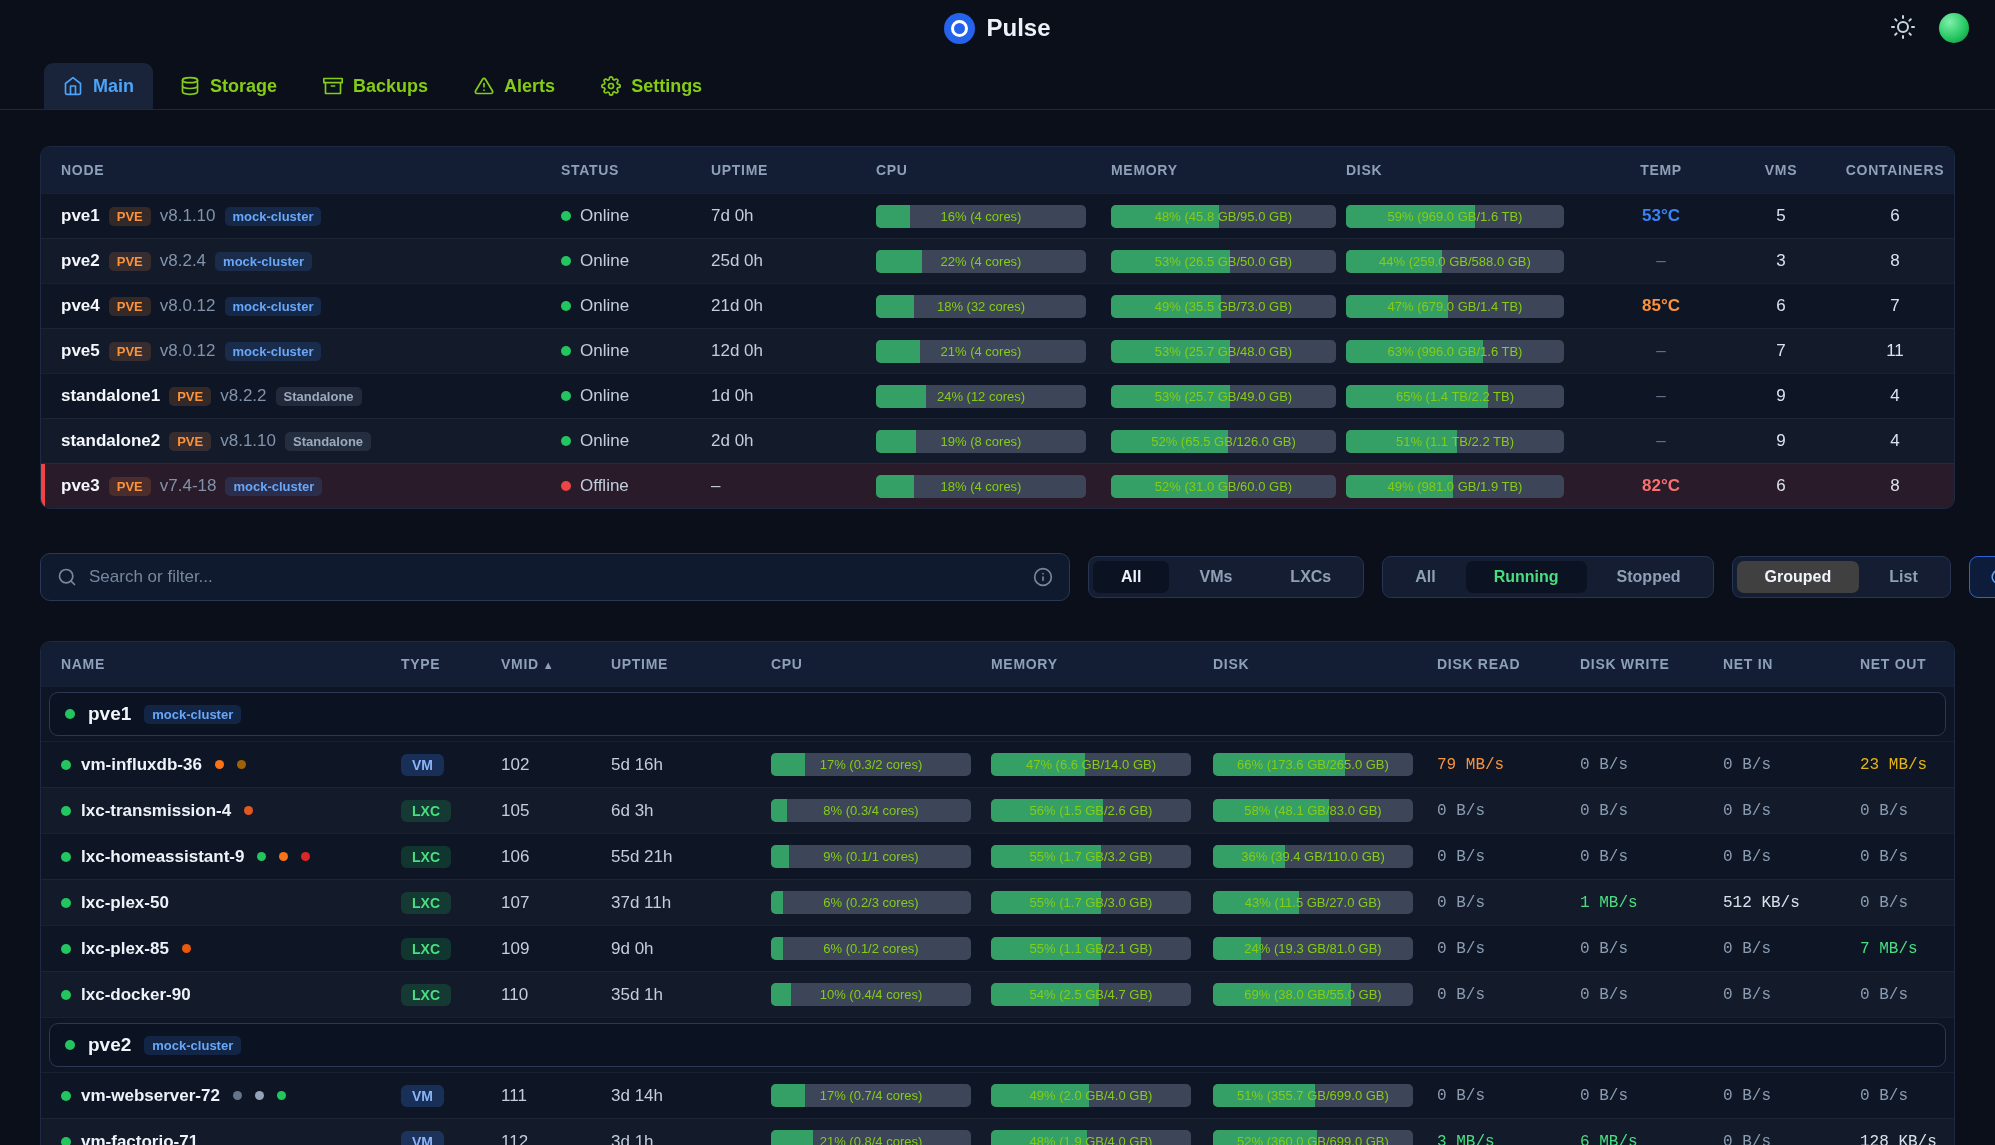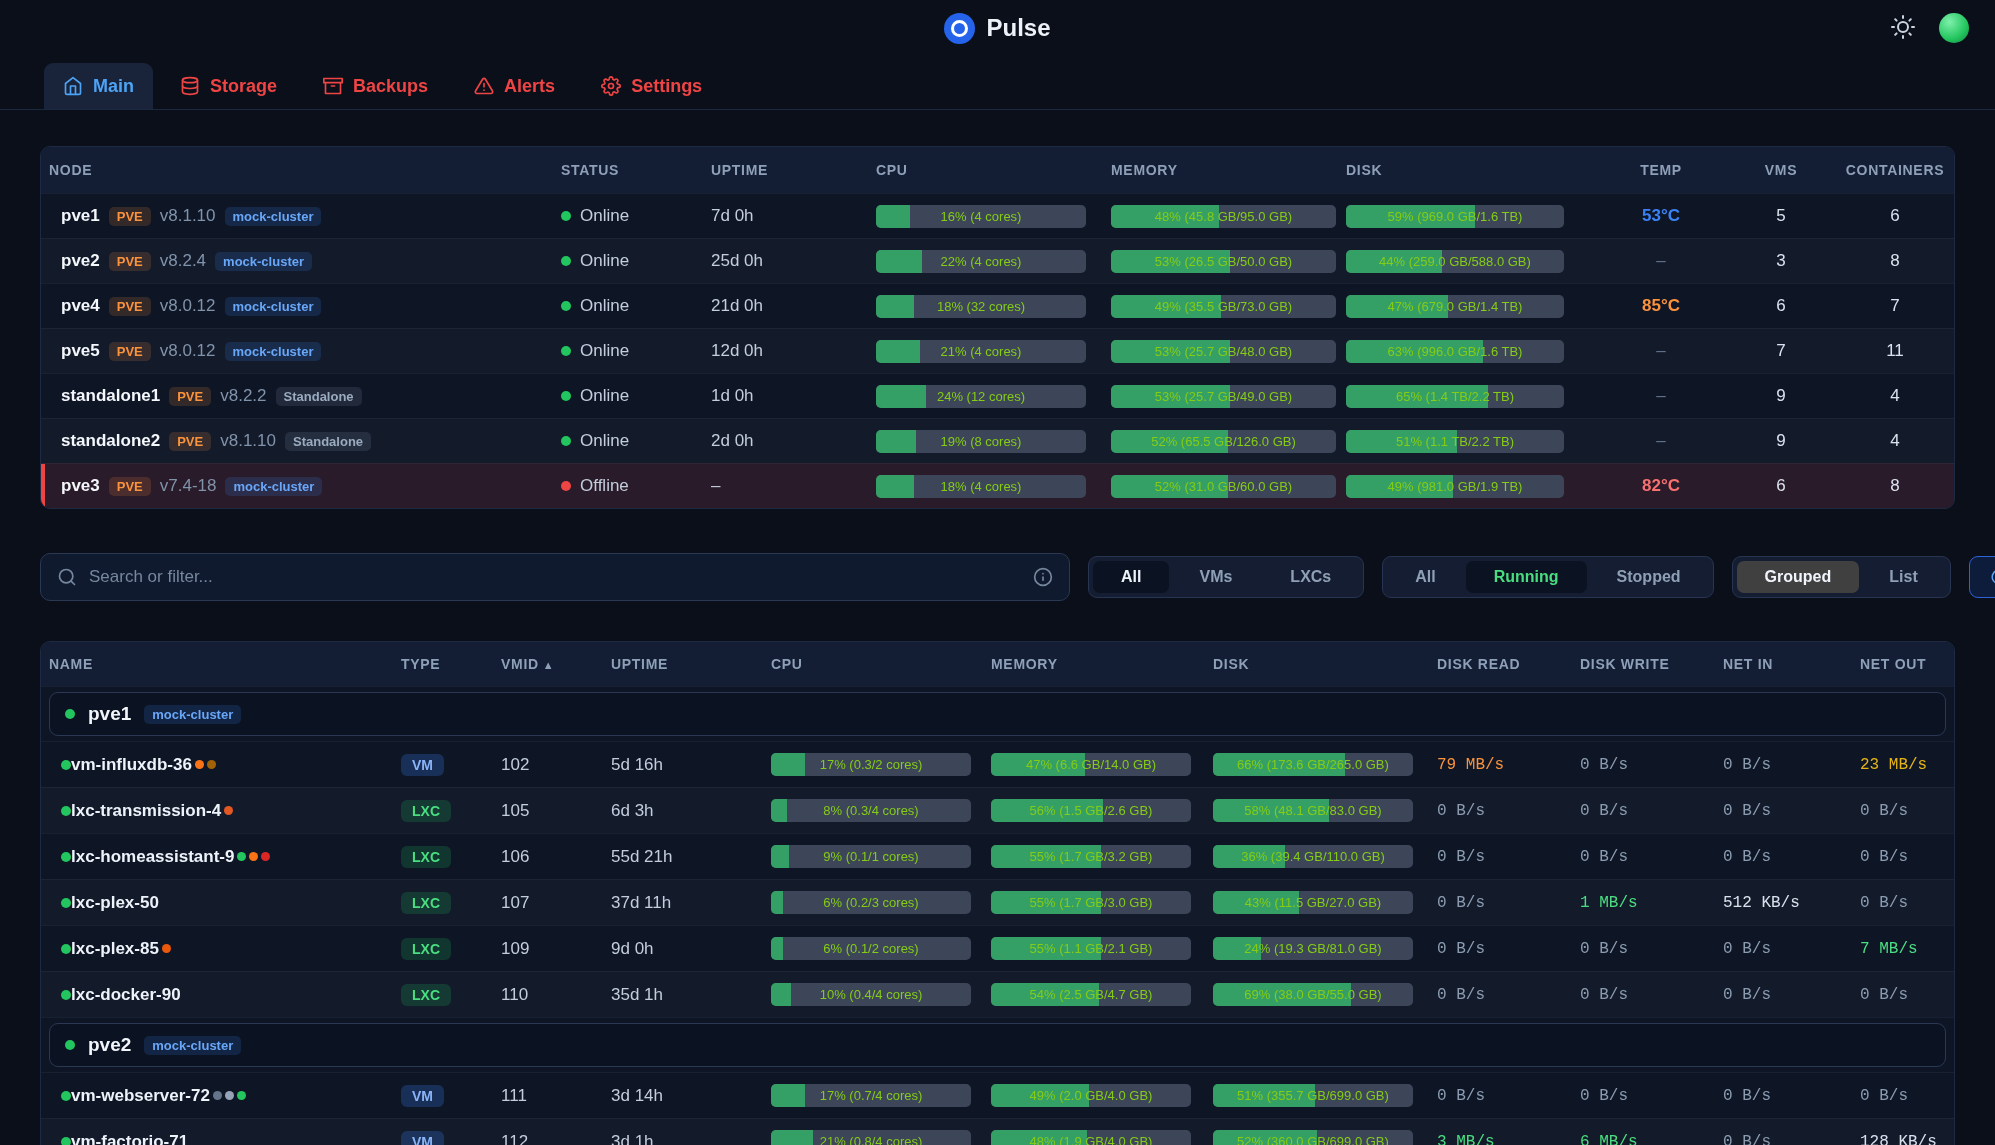--- a/index.html
+++ b/index.html
@@ -13,36 +13,36 @@
   .logo{width:31px;height:31px;border-radius:50%;background:#2563eb;display:flex;align-items:center;justify-content:center}
   .logo-ring{width:17px;height:17px;border-radius:50%;border:3px solid #fff}
   .brand-title{font-size:24px;font-weight:700;color:#eef2f8}
   .top-actions{position:absolute;right:26px;top:0;height:56px;display:flex;align-items:center;gap:24px}
   .icon-btn{background:none;border:none;cursor:pointer;color:#cbd5e1;display:flex;align-items:center}
   .icon-btn svg{width:24px;height:24px}
   .avatar{width:30px;height:30px;border-radius:50%;border:none;cursor:pointer;background:radial-gradient(circle at 35% 30%,#7ef0ab,#22c55e 60%,#15803d)}
 
   
   .tabs{display:flex;align-items:flex-end;padding:0 44px;border-bottom:1px solid #1c2740;height:54px;gap:8px}
-  .tab{display:flex;align-items:center;gap:10px;padding:0 19px;height:46px;background:transparent;border:none;color:#ef4444;font-size:18px;font-weight:600;border-radius:9px 9px 0 0;cursor:pointer;font-family:inherit}
+  .tab{display:flex;align-items:center;gap:10px;padding:0 19px;height:46px;background:transparent;border:none;color:#84cc16;font-size:18px;font-weight:600;border-radius:9px 9px 0 0;cursor:pointer;font-family:inherit}
   .tab.active{background:#19243a;color:#4da3f5}
   .ticon{display:flex;align-items:center}
   .ticon svg{width:20px;height:20px}
 
   main{padding:0 40px}
 
   
   .card{border:1px solid #1e2a44;border-radius:10px;overflow:hidden;background:#0e1626}
   .nodes-card{margin-top:36px}
   .guests-card{margin-top:40px}
   .ngrid{display:grid;grid-template-columns:520px 150px 165px 235px 235px 250px 130px 110px 1fr;align-items:center}
   .ggrid{display:grid;grid-template-columns:360px 100px 110px 160px 220px 222px 224px 143px 143px 137px 1fr;align-items:center}
   .thead{height:46px;background:#131d33;color:#8ea0b8;font-size:14px;font-weight:700;letter-spacing:.05em}
   .ghead{height:44px}
-  .thead .first{padding-left:8px}
+  .thead .first{padding-left:20px}
   .tc{text-align:center}
   .trow{height:45px;font-size:17px;border-top:1px solid rgba(148,163,184,.08)}
   .grow-guest{height:46px;font-size:17px;border-top:1px solid rgba(148,163,184,.08)}
   .alt{background:rgba(255,255,255,.025)}
   .offline-row{background:rgba(239,68,68,.12)!important;box-shadow:inset 4px 0 0 #ef4444}
 
   .node-cell{display:flex;align-items:center;gap:9px;padding-left:20px;white-space:nowrap}
   .node-name{color:#f4f7fb;font-weight:700;font-size:17px}
   .badge{font-size:13px;padding:2px 8px;border-radius:5px;font-weight:700;white-space:nowrap}
   .badge-pve{background:rgba(251,146,60,.16);color:#fb923c}
@@ -74,21 +74,21 @@
   .sicon svg{width:20px;height:20px}
   .seg{display:flex;background:#141d31;border:1px solid #273452;border-radius:9px;padding:4px;gap:2px}
   .seg-item{border:none;background:transparent;color:#8fa0b6;font-size:16px;font-weight:600;padding:7px 28px;border-radius:7px;cursor:pointer;font-family:inherit;white-space:nowrap}
   .seg-item.active{background:#0b1322;color:#eef3f9}
   .seg-item.active.green{color:#4ade80}
   .seg-view .seg-item.active{background:#404040;color:#f1f5fb}
   .reset-btn{margin-left:auto;display:flex;align-items:center;gap:10px;background:rgba(37,99,235,.16);border:1px solid #2e62d9;color:#5ea3f7;font-size:17px;font-weight:600;padding:10px 20px;border-radius:9px;cursor:pointer;font-family:inherit}
   .reset-btn svg{width:18px;height:18px}
 
   
-  .guest-name-cell{display:flex;align-items:center;padding-left:20px;white-space:nowrap}
+  .guest-name-cell{display:flex;align-items:center;gap:10px;padding-left:20px;white-space:nowrap}
   .gdot{width:10px;height:10px;border-radius:50%;background:#22c55e;flex:0 0 auto}
   .gname{color:#eef3fa;font-weight:700;font-size:17px}
   .ind-dot{width:9px;height:9px;border-radius:50%;display:inline-block;margin-left:3px;flex:0 0 auto}
   .type-badge{font-size:14px;font-weight:700;padding:3px 11px;border-radius:6px;display:inline-block}
   .type-vm{background:rgba(59,130,246,.24);color:#8ab4f8}
   .type-lxc{background:rgba(34,197,94,.18);color:#4ade80}
   .rate{font-family:Liberation Mono, monospace;font-size:16px;white-space:nowrap}
   .c-zero{color:#8b9cb1}.c-white{color:#d9e2ec}.c-green{color:#4ade80}.c-orange{color:#fb923c}.c-yellow{color:#e7b416}
   .plain{color:#c3cedd}
   .sort-arrow{font-size:11px;margin-left:4px;color:#8ea0b8}

